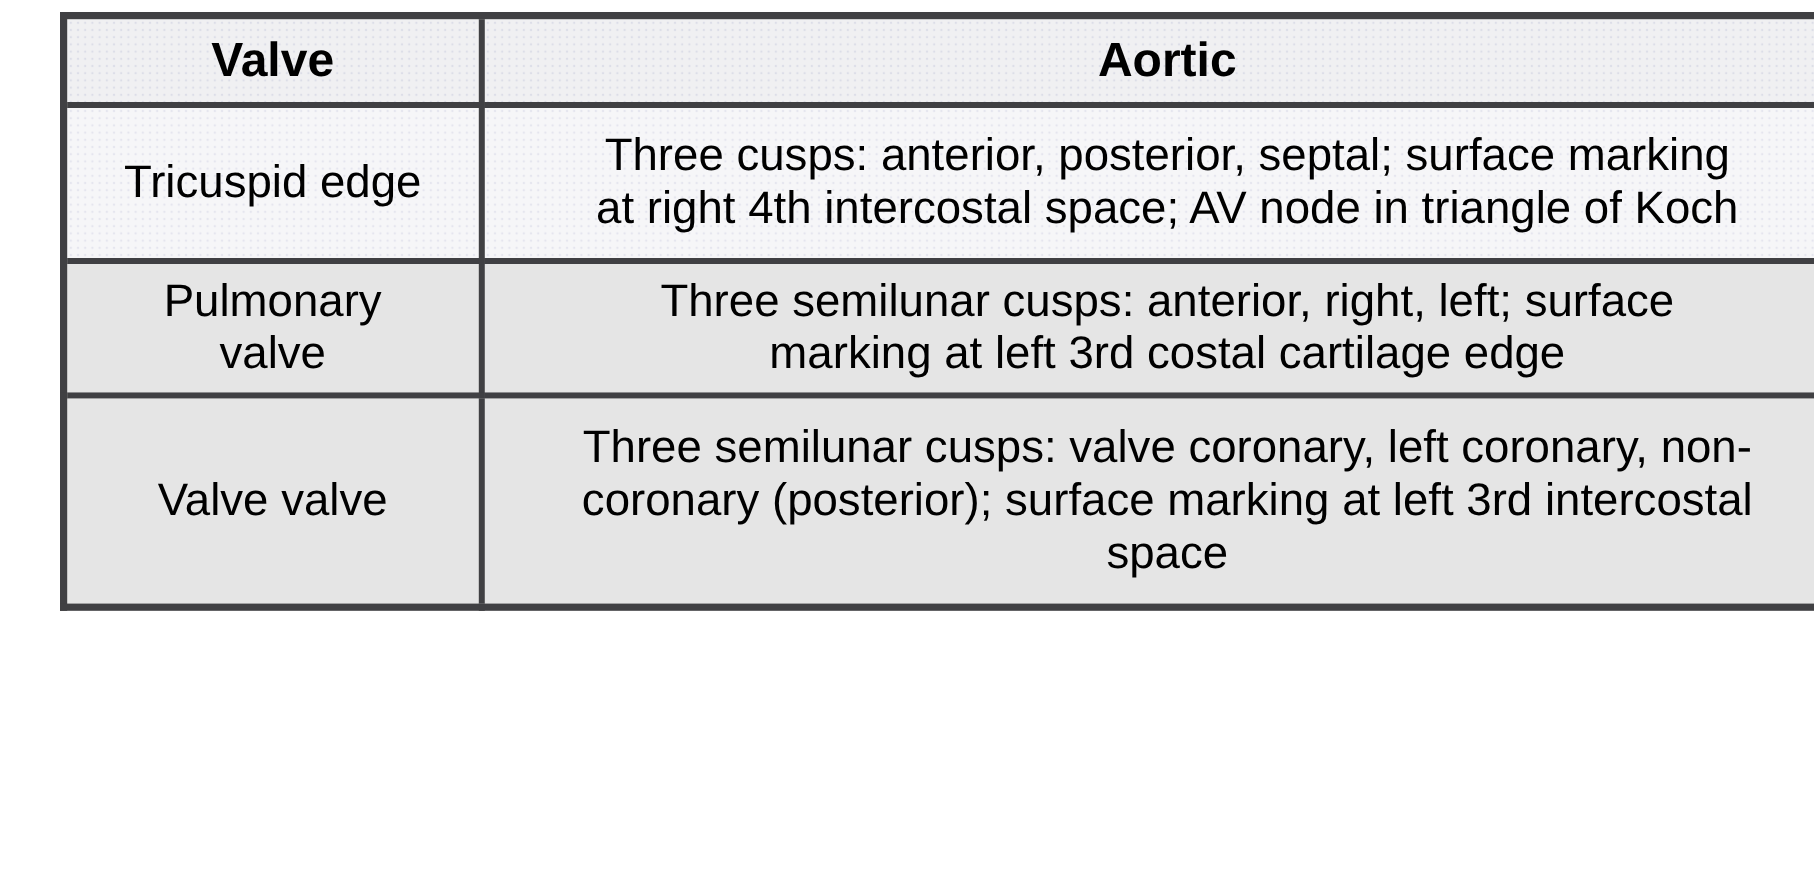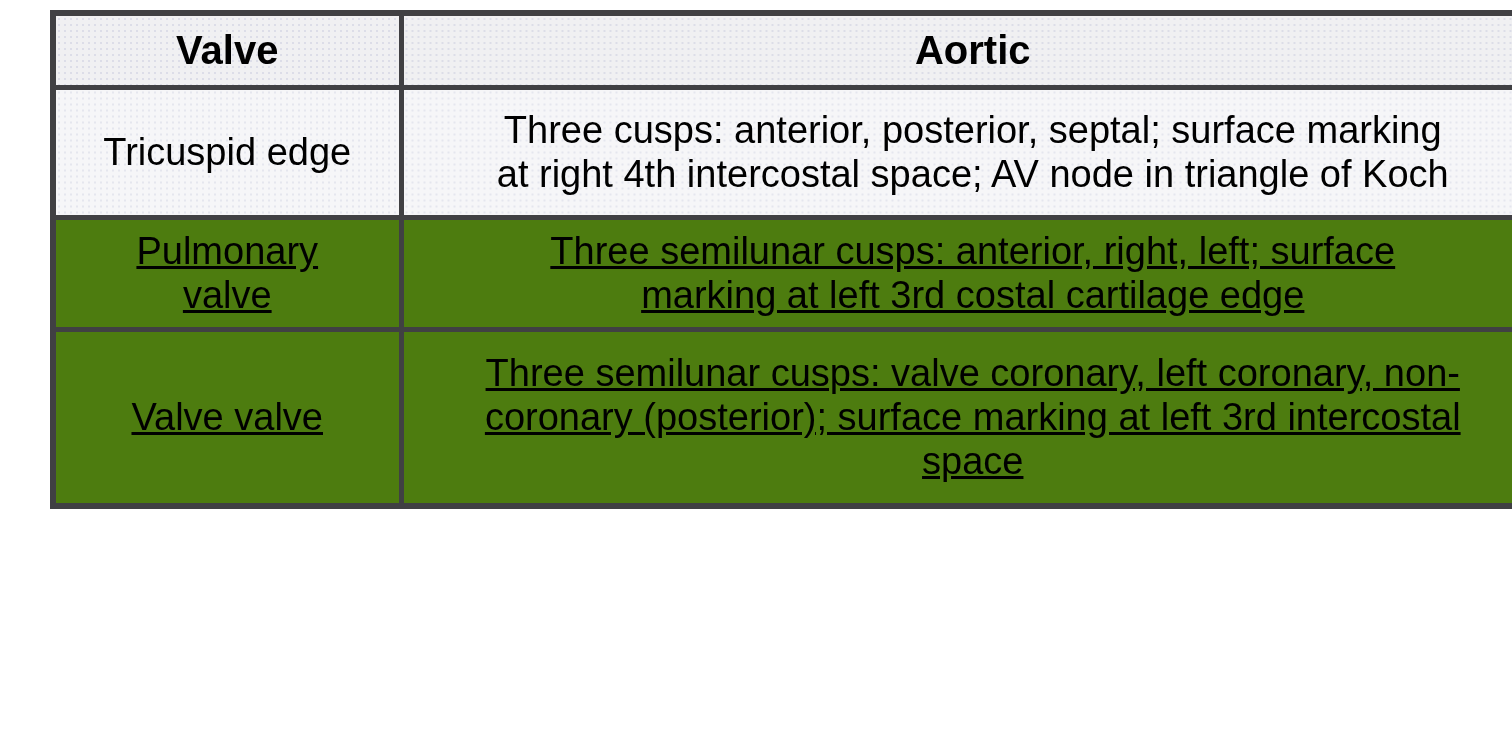--- a/index.html
+++ b/index.html
@@ -47,21 +47,21 @@
   }
   tr.r1 { height: 130px; }
   tr.r2 { height: 112px; }
   tr.r3 { height: 186px; }
   tr.r4 { height: 177px; }
   tr.stripe td {
     background-color: #f6f6f8;
     background-image: radial-gradient(rgba(150,155,195,0.18) 1.1px, transparent 1.2px);
     background-size: 6px 6px;
   }
-  tr.plain td { background-color: #4d7c0f; text-decoration: underline; }
+  tr.plain td { background-color: #e5e5e5; }
 </style>
 </head>
 <body>
 
 <div class="page">
   <table class="valves">
     <colgroup>
       <col class="col-valve">
       <col class="col-details">
     </colgroup>

